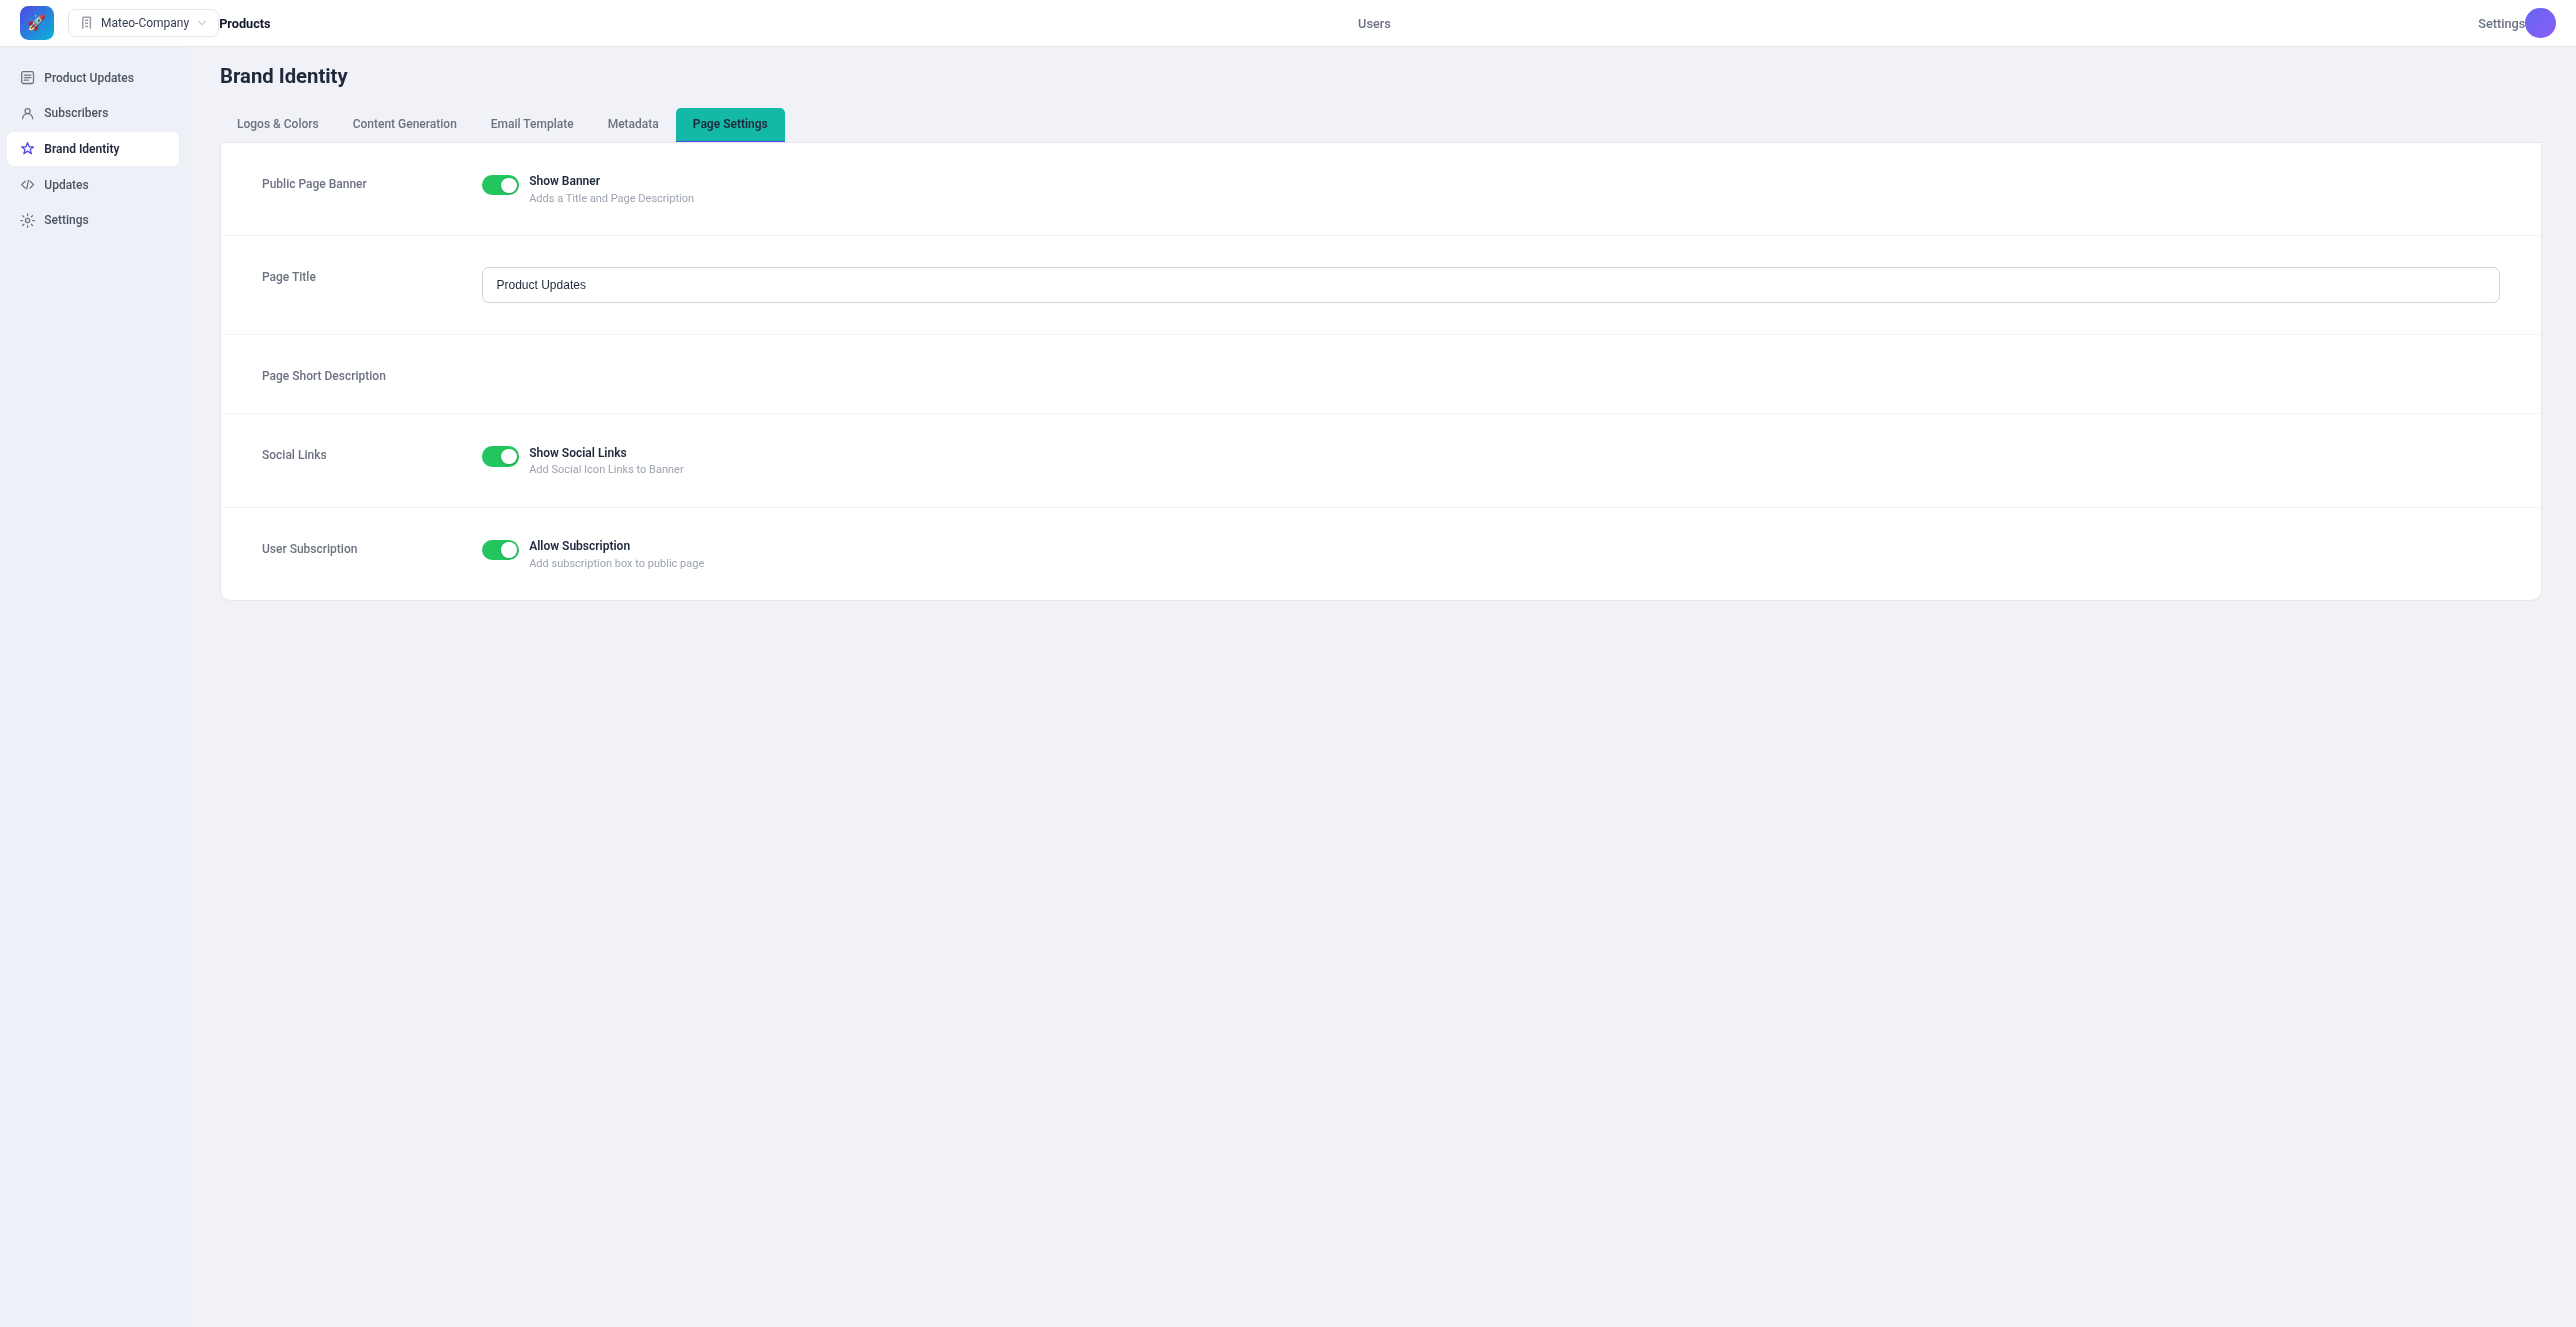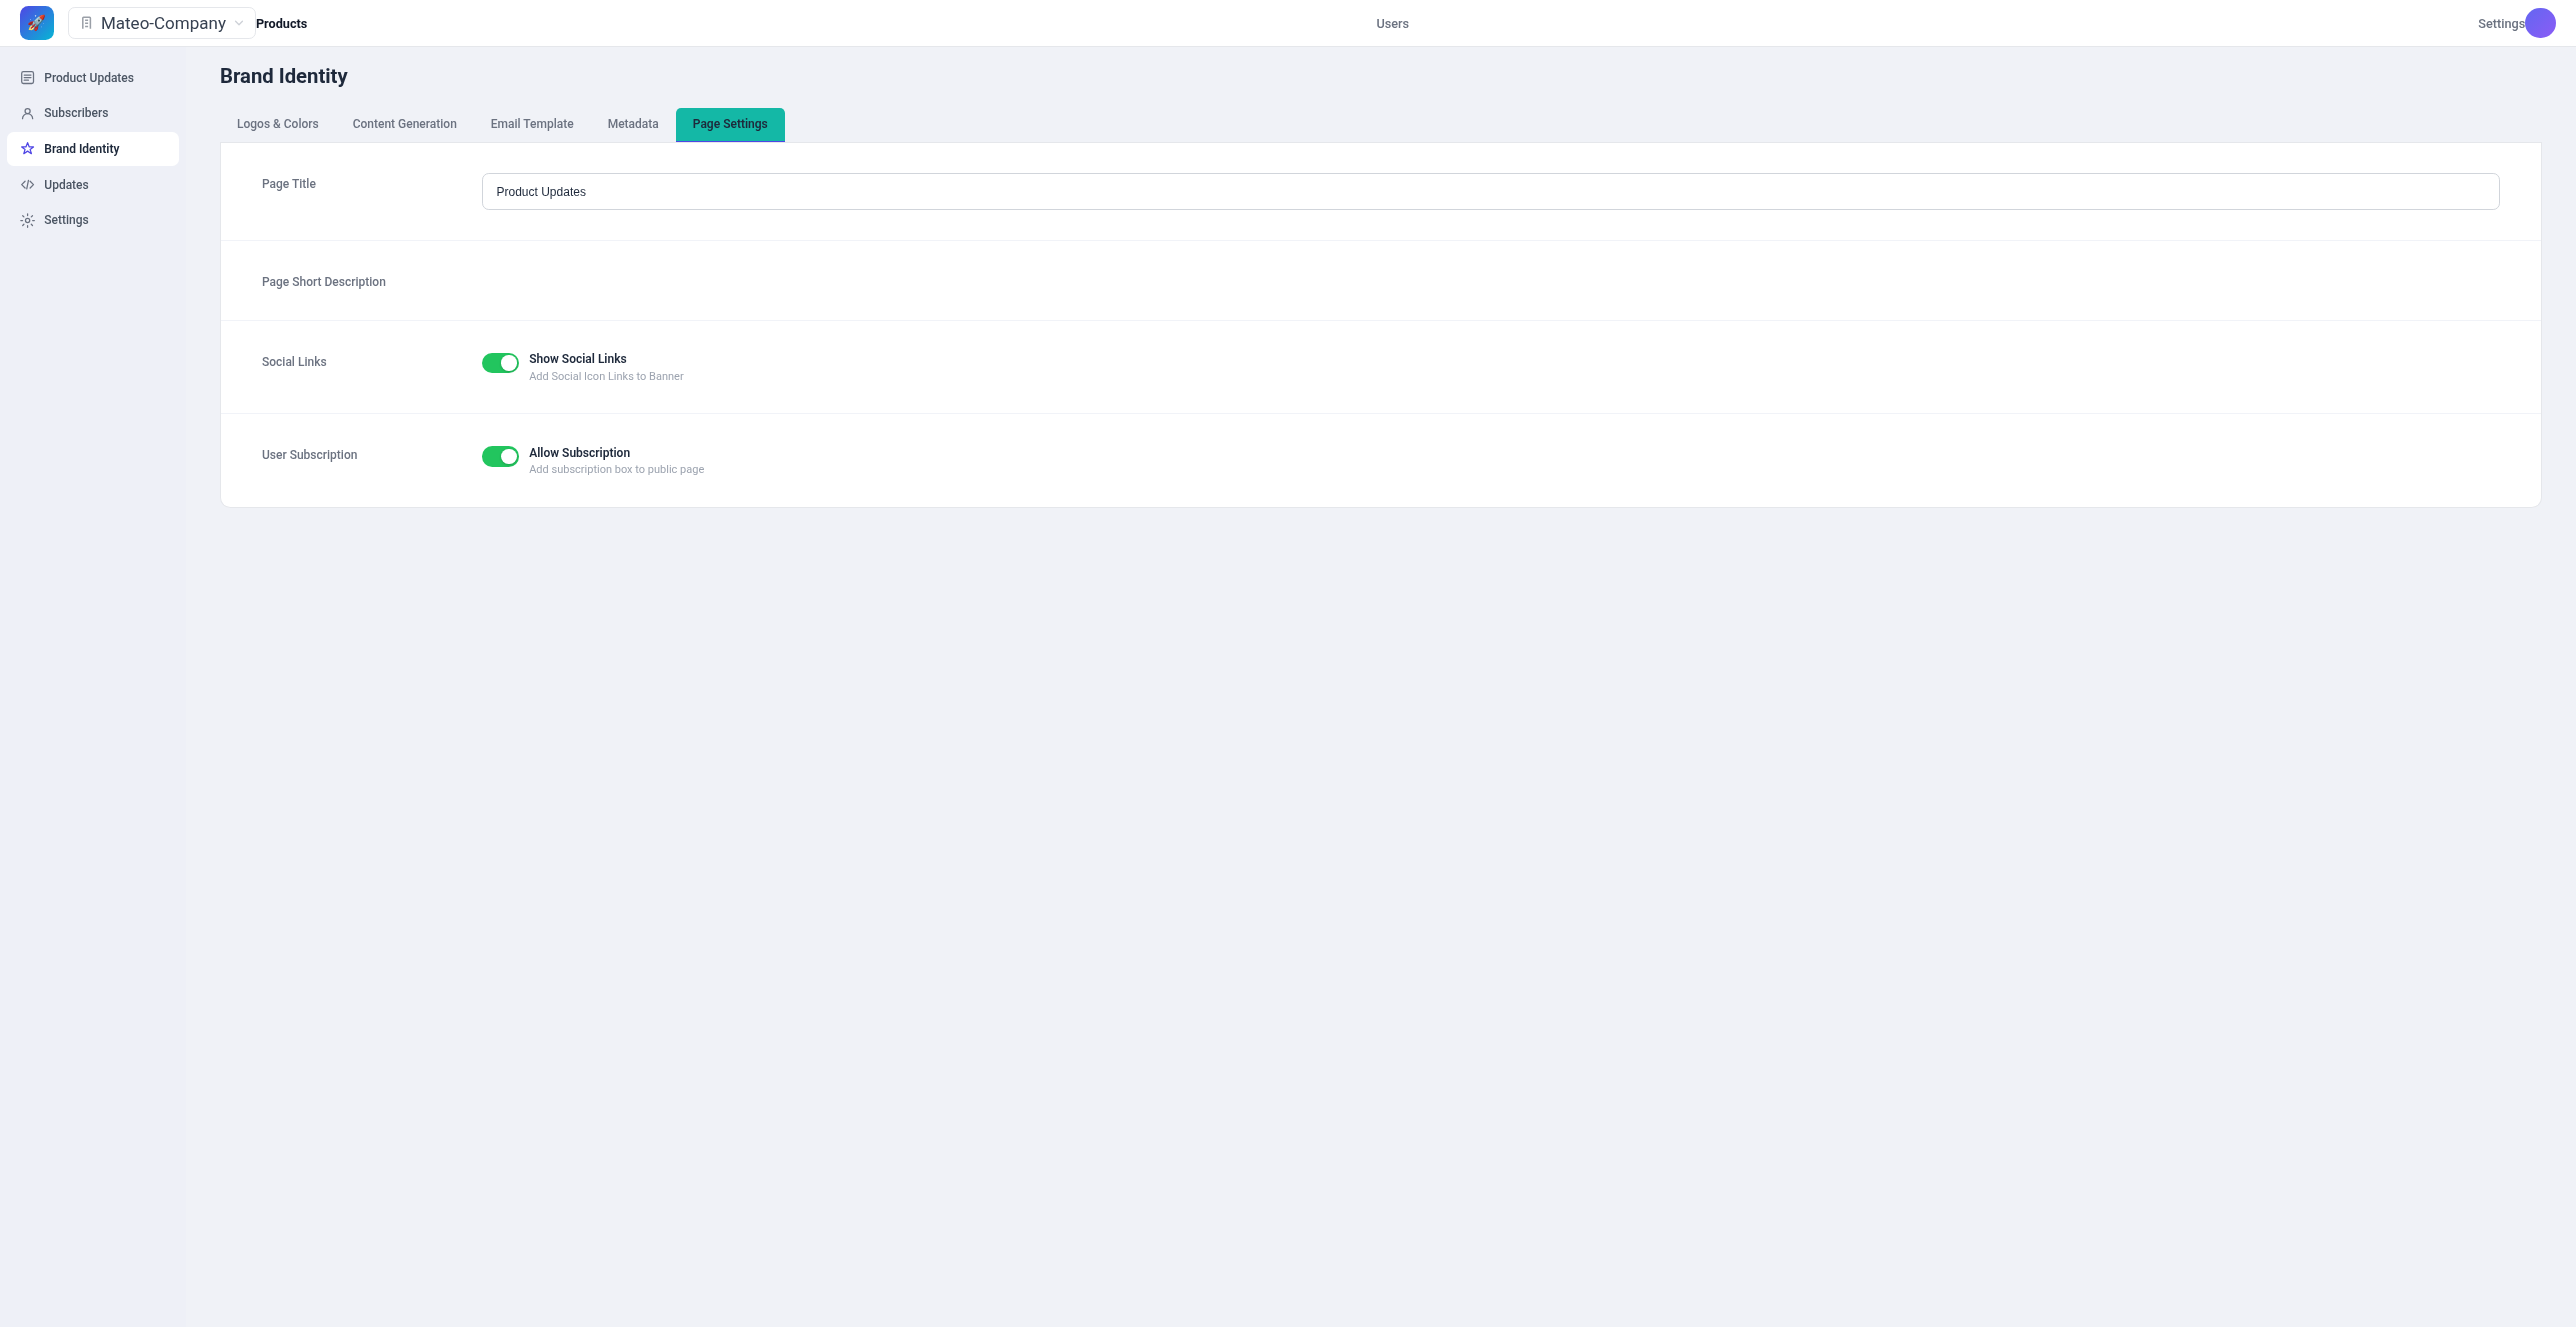--- a/index.html
+++ b/index.html
@@ -30,21 +30,21 @@
       color: #fff;
       font-size: 15.2px;
       margin-right: 13.5px;
     }
     .topnav-company {
       display: flex; align-items: center; gap: 6.8px;
       border: 0.8px solid #e5e7eb;
       border-radius: 6.8px;
       padding: 5.1px 10.2px;
       cursor: pointer;
-      font-size: 17px;
+      font-size: 12px;
       color: #374151;
     }
     .topnav-company svg { opacity: 0.5; }
     .topnav-center {
       flex: 1;
       display: flex;
       align-items: center;
       justify-content: space-between;
       gap: 27px;
     }
@@ -341,20 +341,32 @@
     <div class="tabs">
       <div class="tab">Logos &amp; Colors</div>
       <div class="tab">Content Generation</div>
       <div class="tab">Email Template</div>
       <div class="tab">Metadata</div>
       <div class="tab active">Page Settings</div>
     </div>
 
     <div class="content-area">
 
+      <div class="section-row">
+        <div class="section-label">Public Page Banner</div>
+        <div class="section-control">
+          <div class="toggle-row">
+            <div class="toggle"></div>
+            <div class="toggle-text-group">
+              <div class="toggle-title">Show Banner</div>
+              <div class="toggle-desc">Adds a Title and Page Description</div>
+            </div>
+          </div>
+        </div>
+      </div>
 
       <div class="section-row">
         <div class="section-label">Page Title</div>
         <div class="section-control">
           <input type="text" class="text-input" value="Product Updates" style="">
         </div>
       </div>
 
       <div class="section-row">
         <div class="section-label">Page Short Description</div>

